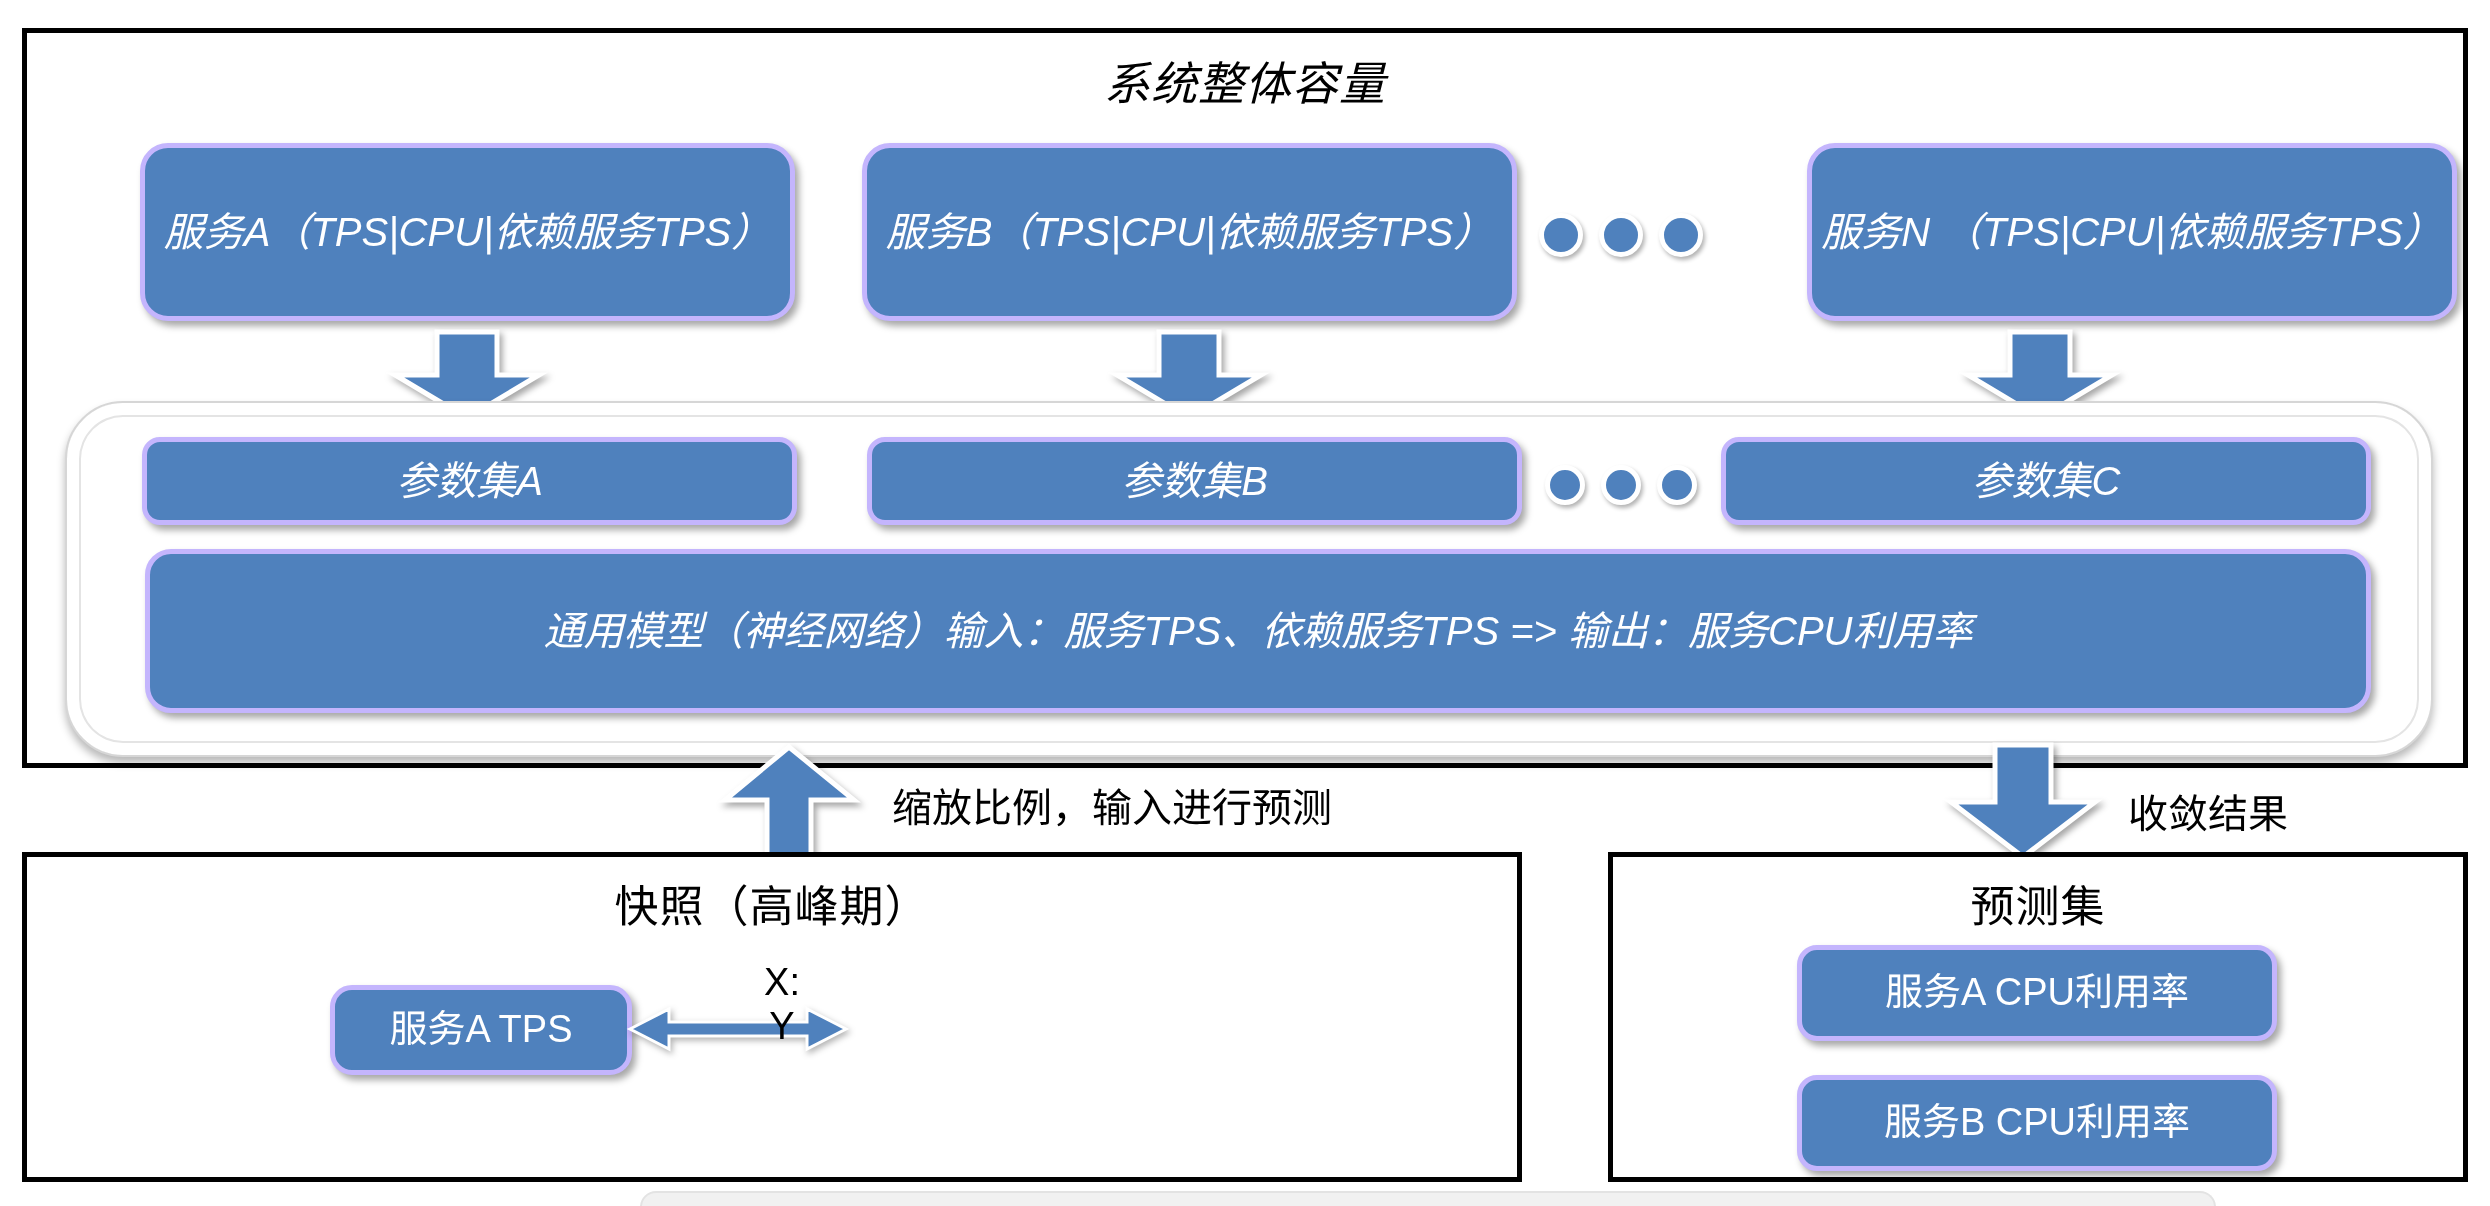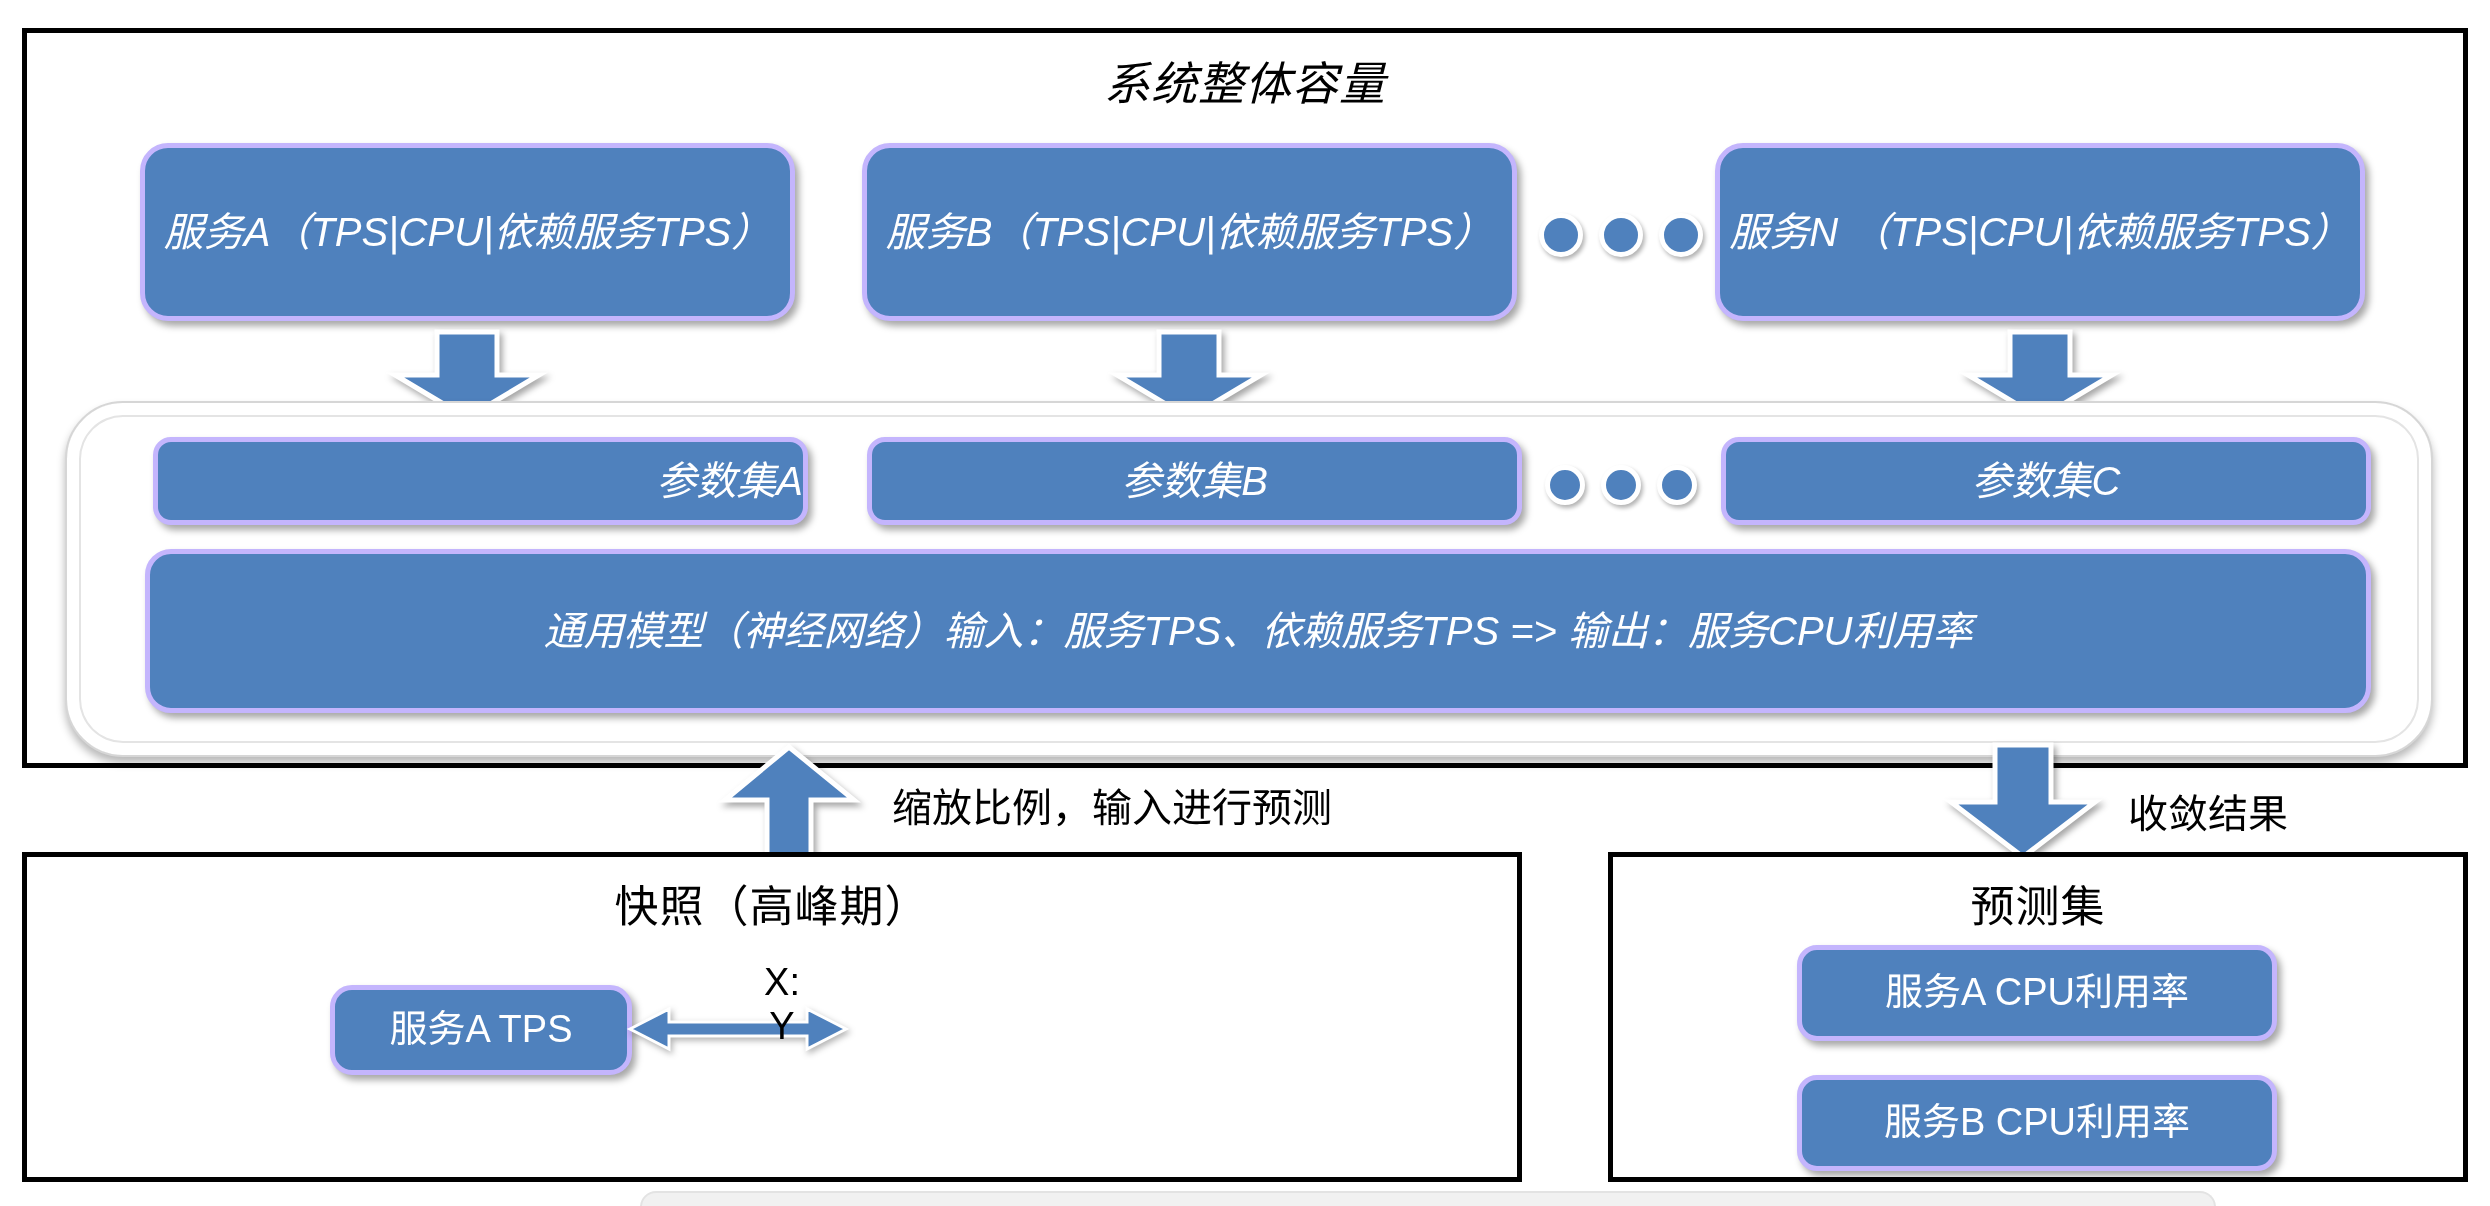--- a/index.html
+++ b/index.html
@@ -63,38 +63,38 @@
       <span>服务B</span>
       <span>（TPS|CPU|依赖服务TPS）</span>
     </div>
 
     <div class="dots" style="left:1512px;top:180px;">
       <span class="dot dot-lg"></span>
       <span class="dot dot-lg"></span>
       <span class="dot dot-lg"></span>
     </div>
 
-    <div class="bluebox service" style="left:1688px;width:650px;gap:12px;">
+    <div class="bluebox service" style="left:1780px;width:650px;gap:12px;">
       <span>服务N</span>
       <span>（TPS|CPU|依赖服务TPS）</span>
     </div>
 
     <svg class="arrow-svg" style="left:365px;top:296px;" width="150" height="92" viewBox="0 0 150 92">
       <polygon points="45,3 105,3 105,46 147,46 75,89 3,46 45,46"></polygon>
     </svg>
     <svg class="arrow-svg" style="left:1087px;top:296px;" width="150" height="92" viewBox="0 0 150 92">
       <polygon points="45,3 105,3 105,46 147,46 75,89 3,46 45,46"></polygon>
     </svg>
     <svg class="arrow-svg" style="left:1938px;top:296px;" width="150" height="92" viewBox="0 0 150 92">
       <polygon points="45,3 105,3 105,46 147,46 75,89 3,46 45,46"></polygon>
     </svg>
 
     <div class="param-container">
 
-      <div class="bluebox paramset" style="left:86px;width:655px;justify-content:flex-end;">
+      <div class="bluebox paramset" style="left:75px;width:655px;">
         <span>参数集A</span>
       </div>
 
       <div class="bluebox paramset" style="left:800px;width:655px;">
         <span>参数集B</span>
       </div>
 
       <div class="dots" style="left:1478px;top:62px;">
         <span class="dot dot-sm"></span>
         <span class="dot dot-sm"></span>

